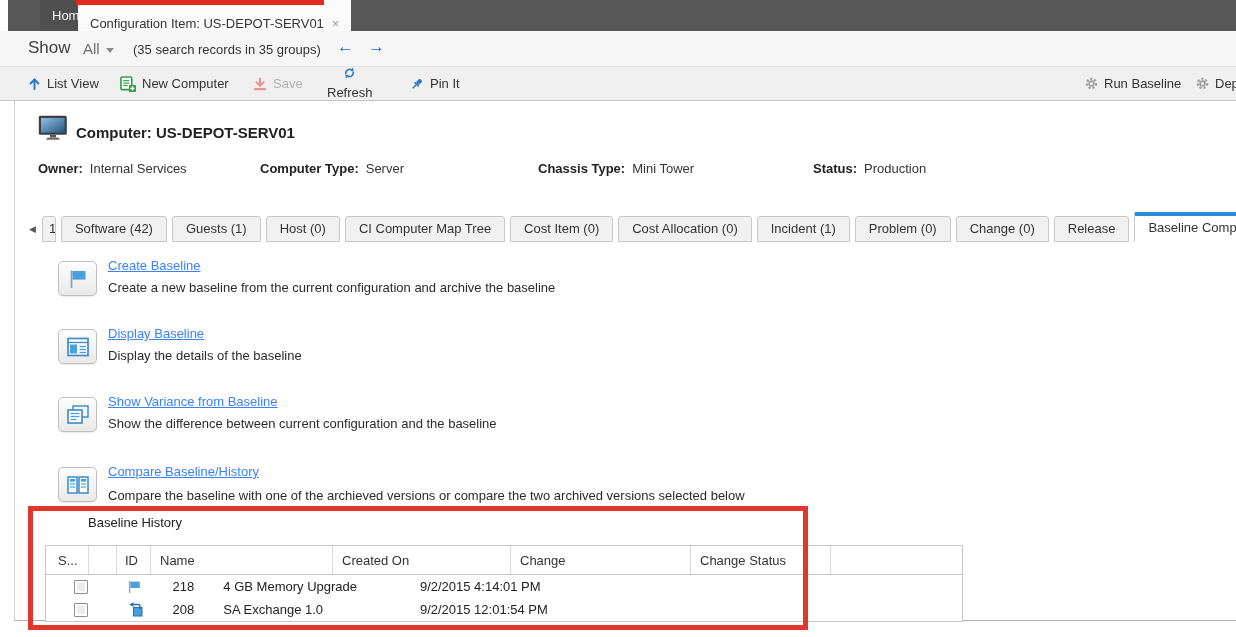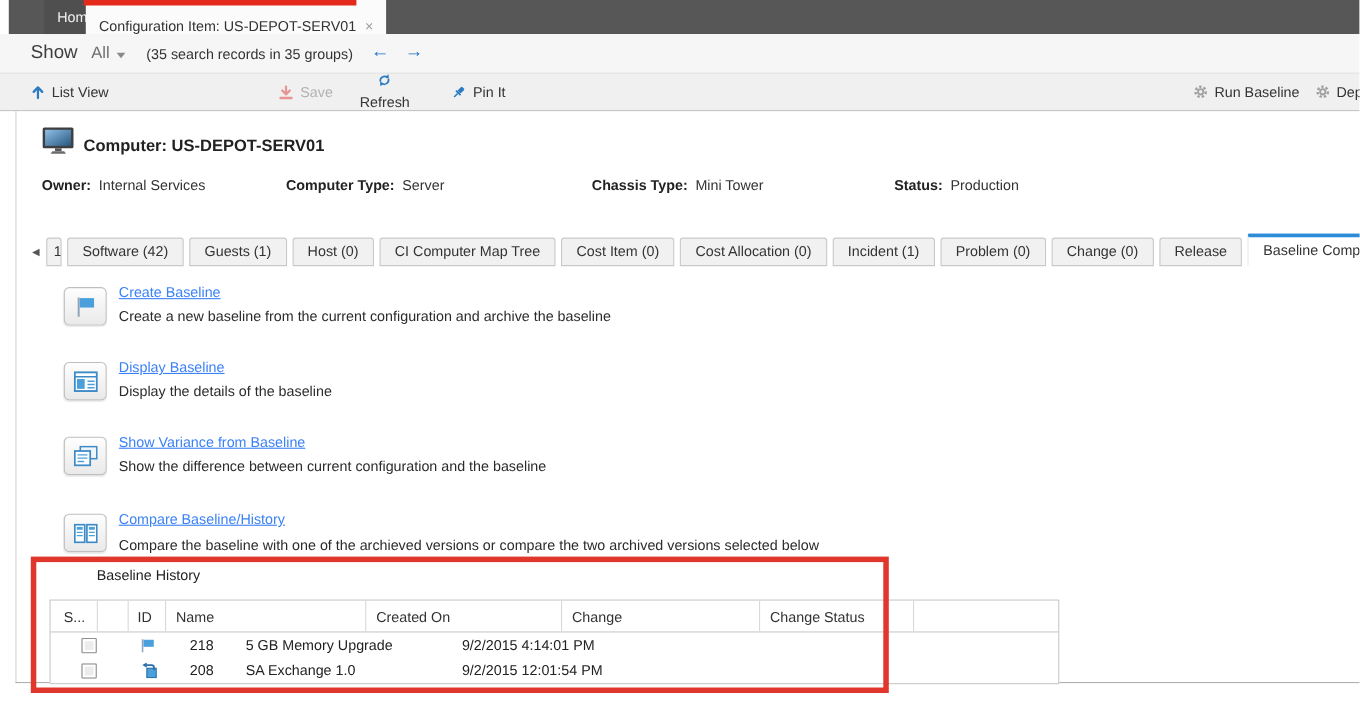--- a/index.html
+++ b/index.html
@@ -109,20 +109,31 @@
 </div>
 
 <div class="abs toolbar">
   <div class="tbitem" style="left:28px;text-align:right;">
     <svg width="13" height="14" viewBox="0 0 14 15">
       <path d="M7 13 V3.2" stroke="#2b7bc2" stroke-width="2.2" stroke-linecap="round" fill="none"></path>
       <path d="M2.8 7 L7 2.6 11.2 7" fill="none" stroke="#2b7bc2" stroke-width="2.2" stroke-linecap="round" stroke-linejoin="round"></path>
     </svg>
     <span>List View</span>
   </div>
+  <div class="tbitem" style="left:120px;">
+    <svg width="16" height="16" viewBox="0 0 17 17">
+      <rect x="1" y="1" width="11.5" height="13.5" rx="1.5" fill="#fff" stroke="#2f9e48" stroke-width="1.7"></rect>
+      <line x1="3.4" y1="5" x2="10" y2="5" stroke="#2f9e48" stroke-width="1.2"></line>
+      <line x1="3.4" y1="7.6" x2="10" y2="7.6" stroke="#2f9e48" stroke-width="1.2"></line>
+      <line x1="3.4" y1="10.2" x2="8" y2="10.2" stroke="#2f9e48" stroke-width="1.2"></line>
+      <rect x="9.5" y="9.5" width="7.5" height="7.5" rx="1" fill="#2f9e48"></rect>
+      <path d="M13.25 11 v4.5 M11 13.25 h4.5" stroke="#fff" stroke-width="1.5"></path>
+    </svg>
+    <span>New Computer</span>
+  </div>
   <div class="tbitem disabled" style="left:253px;">
     <svg width="14" height="14" viewBox="0 0 15 15">
       <path d="M7.5 1.8 V8.6" stroke="#e89494" stroke-width="2.2" stroke-linecap="round" fill="none"></path>
       <path d="M3.8 5.6 L7.5 9.4 11.2 5.6" fill="none" stroke="#e89494" stroke-width="2.2" stroke-linecap="round" stroke-linejoin="round"></path>
       <path d="M2.2 13 h10.6" stroke="#e89494" stroke-width="2.4" stroke-linecap="round"></path>
     </svg>
     <span>Save</span>
   </div>
   <div class="tbitem" style="left:327px;flex-direction:column;">
     <svg width="15" height="15" viewBox="0 0 16 16">
@@ -282,21 +293,21 @@
     <div class="bh-cell c0">
         <span class="cb"></span>
       </div>
     <div class="bh-cell c1">
       <svg width="14" height="14" viewBox="0 0 14 14">
         <line x1="2.6" y1="1.2" x2="2.6" y2="13" stroke="#8fa3b8" stroke-width="1.4"></line>
         <rect x="3.4" y="1.6" width="9.4" height="6.4" fill="#4aa0dc"></rect>
       </svg>
     </div>
     <div class="bh-cell c2">218</div>
-    <div class="bh-cell c3">5 GB Memory Upgrade</div>
+    <div class="bh-cell c3">4 GB Memory Upgrade</div>
     <div class="bh-cell c4">9/2/2015 4:14:01 PM</div>
     <div class="bh-cell c5"></div>
     <div class="bh-cell c6"></div>
     <div class="bh-cell c7"></div>
   </div>
 
   <div class="bh-row">
     <div class="bh-cell c0">
         <span class="cb"></span>
       </div>

